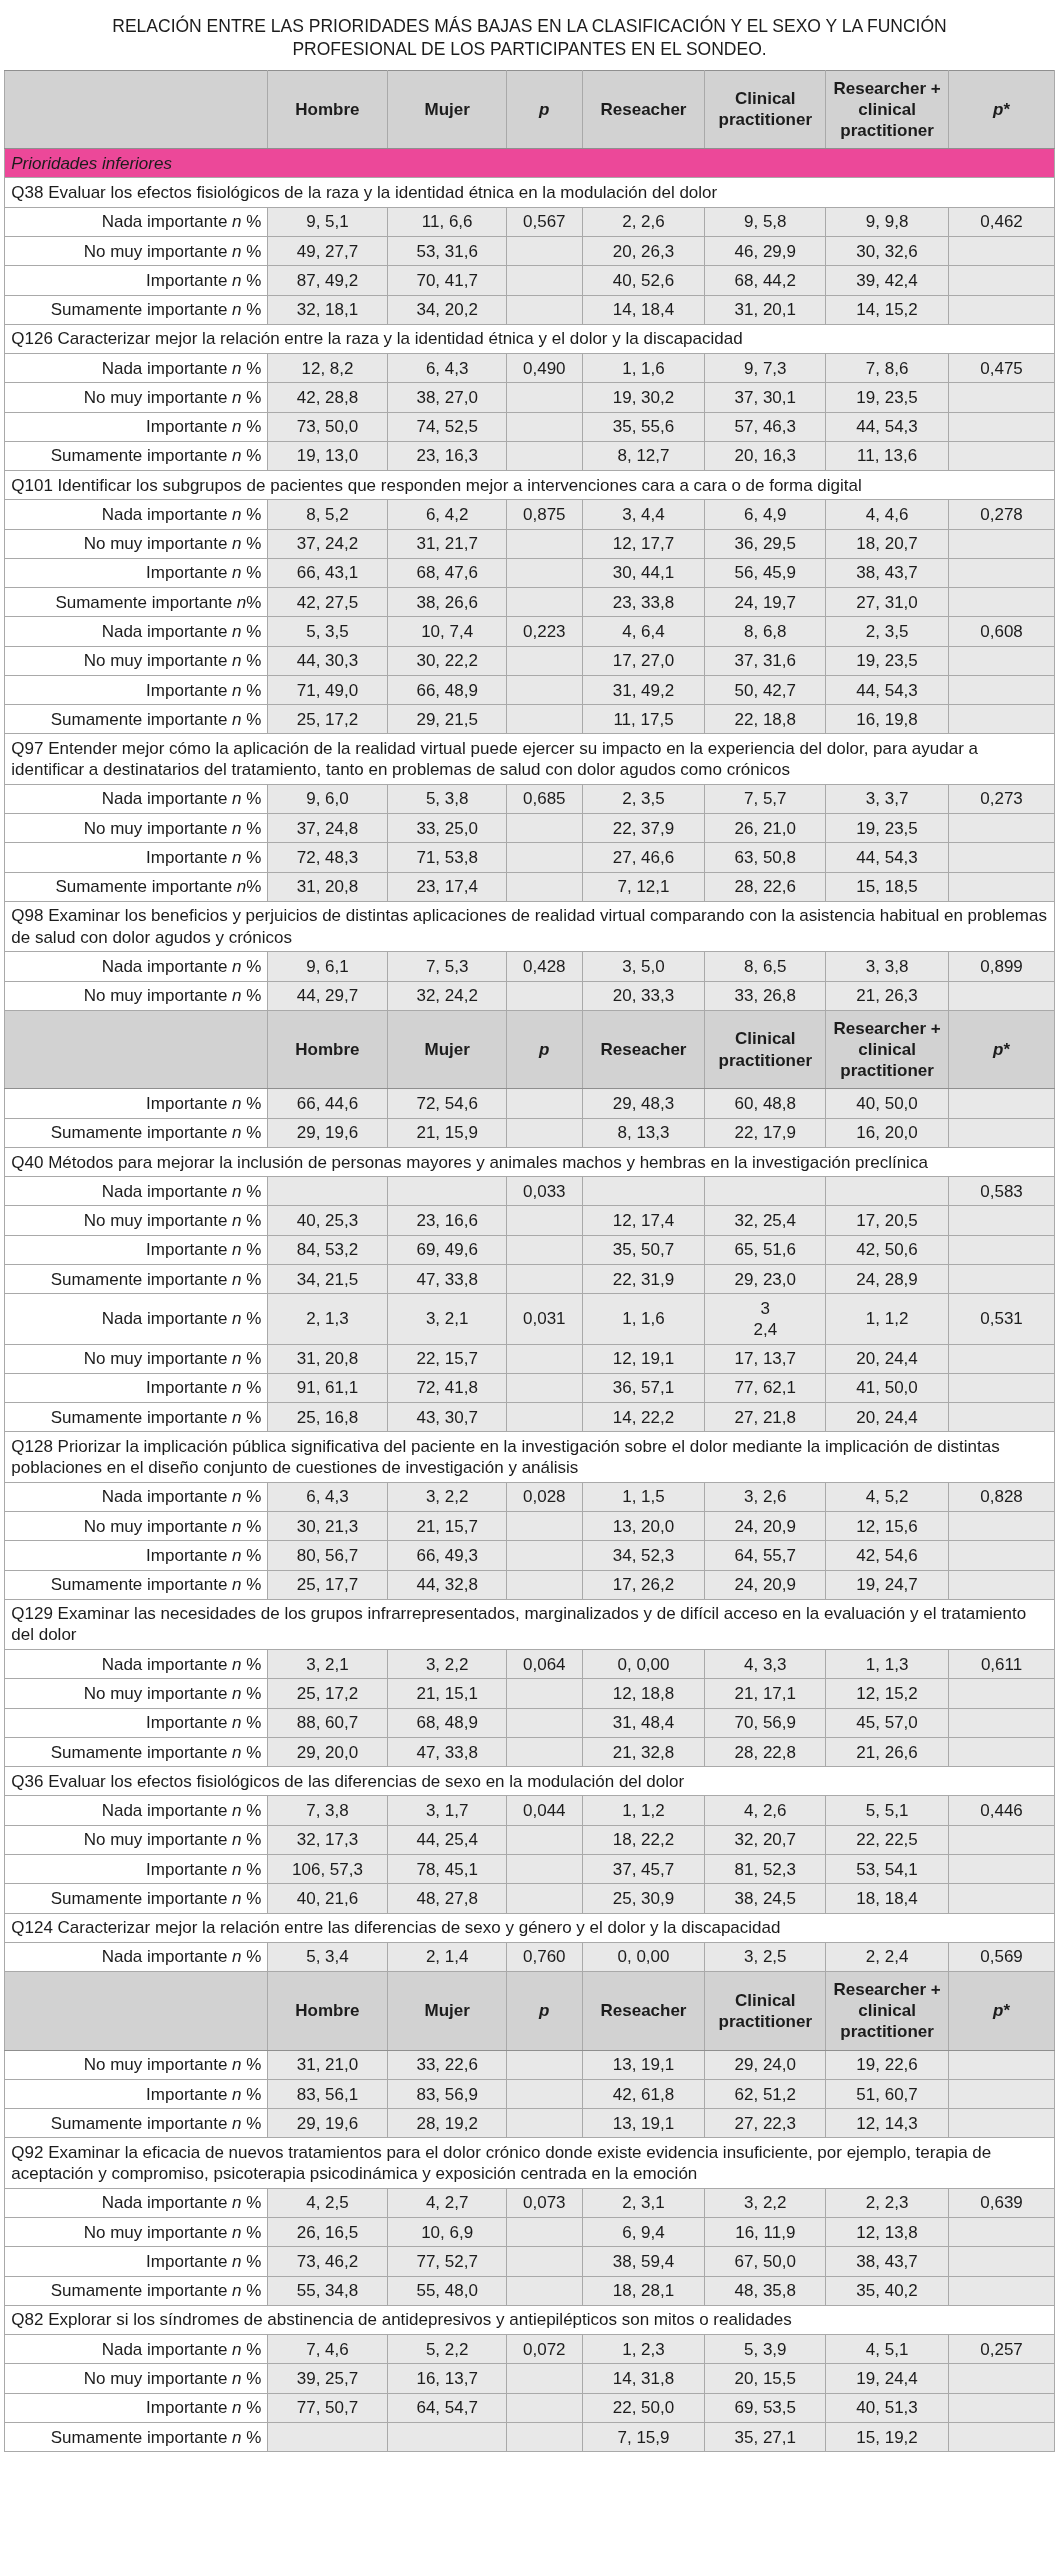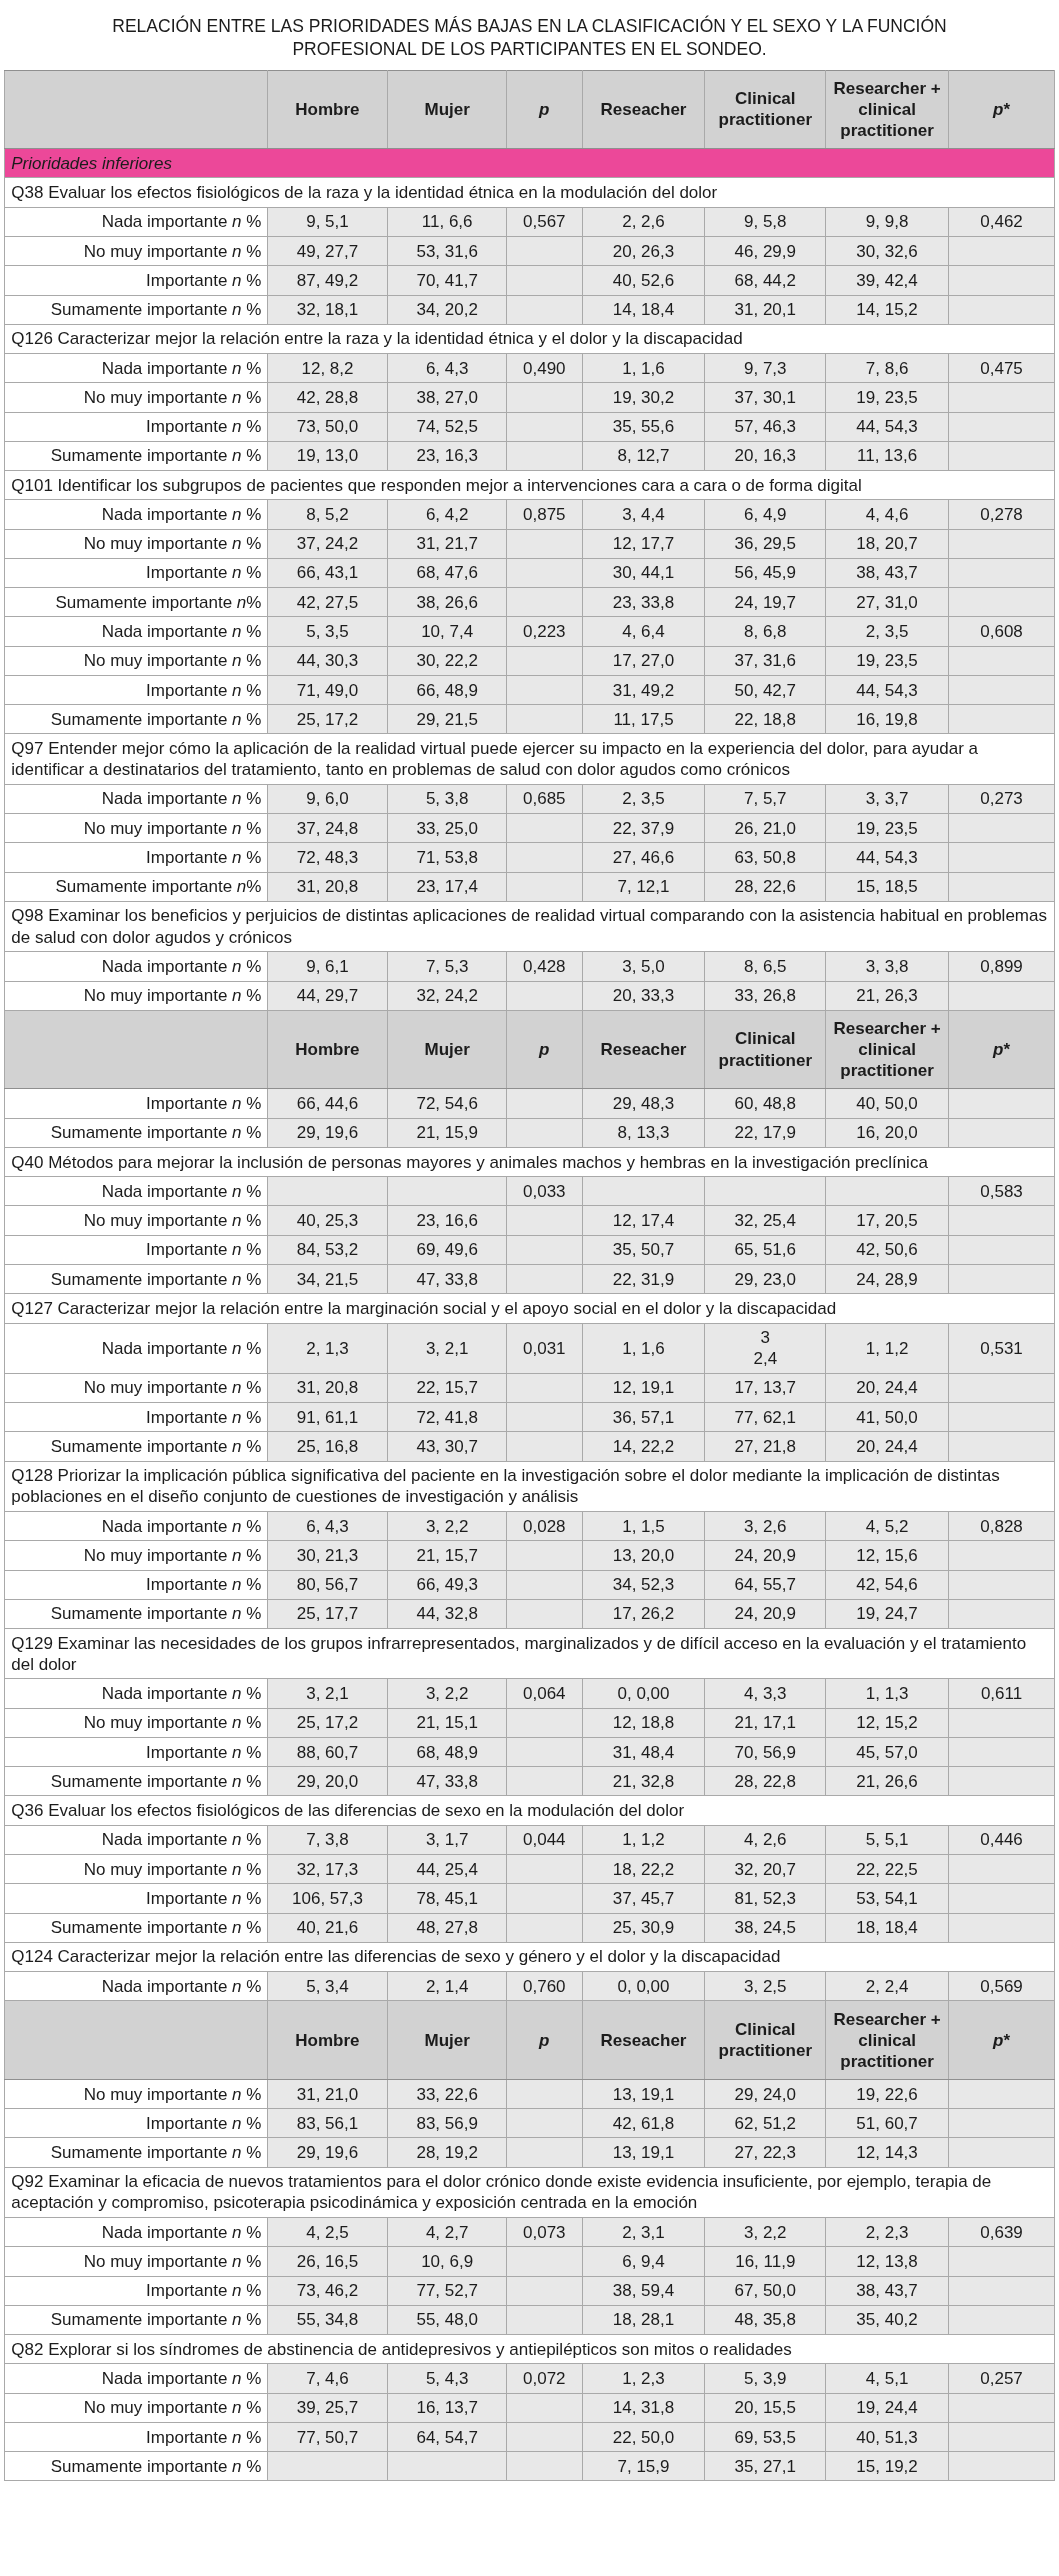--- a/index.html
+++ b/index.html
@@ -405,23 +405,20 @@
         <tr class="row-data">
           <td class="rowlabel">Sumamente importante <i>n</i> %</td>
           <td class="val">34, 21,5</td>
           <td class="val">47, 33,8</td>
           <td class="val"></td>
           <td class="val">22, 31,9</td>
           <td class="val">29, 23,0</td>
           <td class="val">24, 28,9</td>
           <td class="val"></td>
         </tr>
-        <tr class="row-section">
-          <td colspan="8" class="section">Q127 Caracterizar mejor la relación entre la marginación social y el apoyo social en el dolor y la discapacidad</td>
-        </tr>
         <tr class="row-data">
           <td class="rowlabel">Nada importante <i>n</i> %</td>
           <td class="val">2, 1,3</td>
           <td class="val">3, 2,1</td>
           <td class="val">0,031</td>
           <td class="val">1, 1,6</td>
           <td class="val">3
 2,4</td>
           <td class="val">1, 1,2</td>
           <td class="val">0,531</td>
@@ -680,21 +677,21 @@
           <td class="val">48, 35,8</td>
           <td class="val">35, 40,2</td>
           <td class="val"></td>
         </tr>
         <tr class="row-section">
           <td colspan="8" class="section">Q82 Explorar si los síndromes de abstinencia de antidepresivos y antiepilépticos son mitos o realidades</td>
         </tr>
         <tr class="row-data">
           <td class="rowlabel">Nada importante <i>n</i> %</td>
           <td class="val">7, 4,6</td>
-          <td class="val">5, 4,3</td>
+          <td class="val">5, 2,2</td>
           <td class="val">0,072</td>
           <td class="val">1, 2,3</td>
           <td class="val">5, 3,9</td>
           <td class="val">4, 5,1</td>
           <td class="val">0,257</td>
         </tr>
         <tr class="row-data">
           <td class="rowlabel">No muy importante <i>n</i> %</td>
           <td class="val">39, 25,7</td>
           <td class="val">16, 13,7</td>

